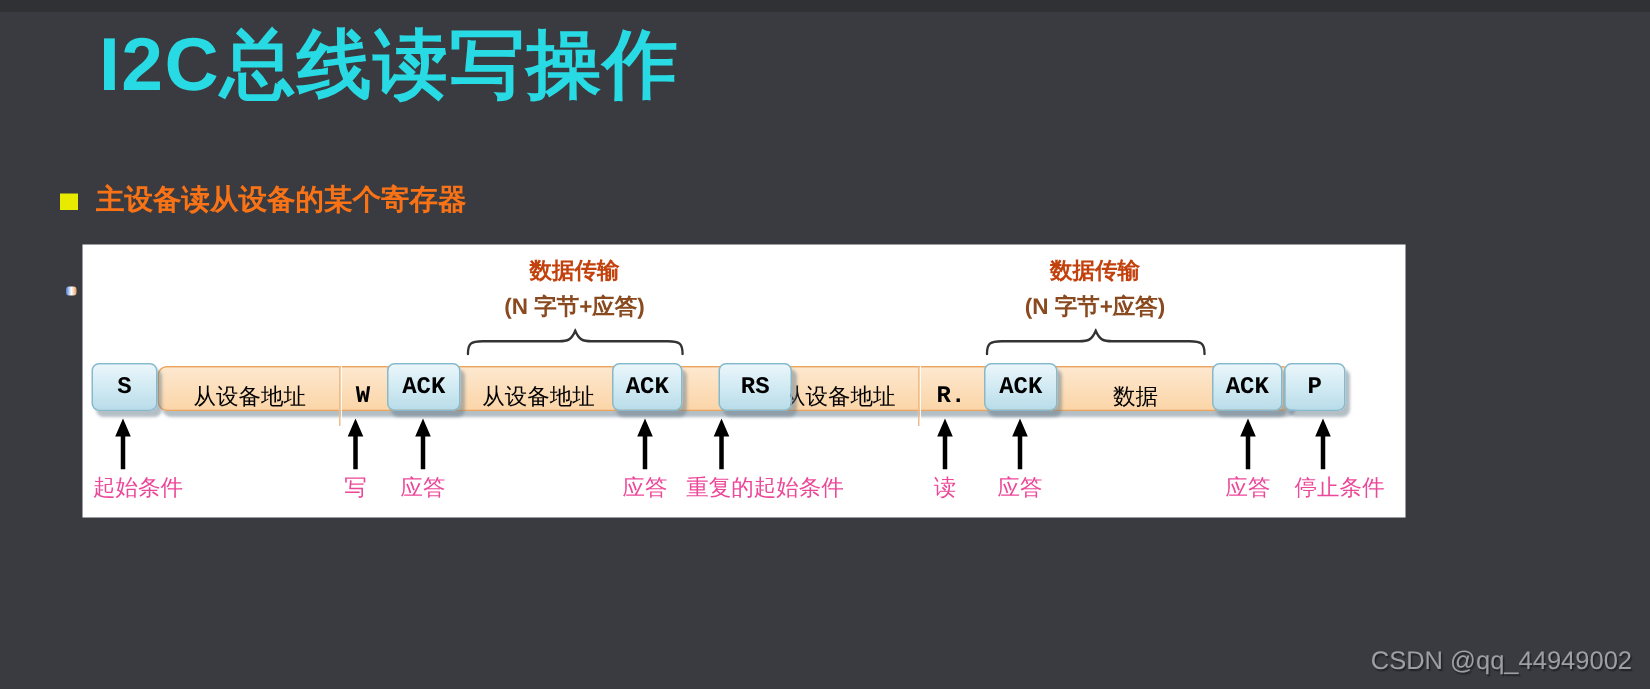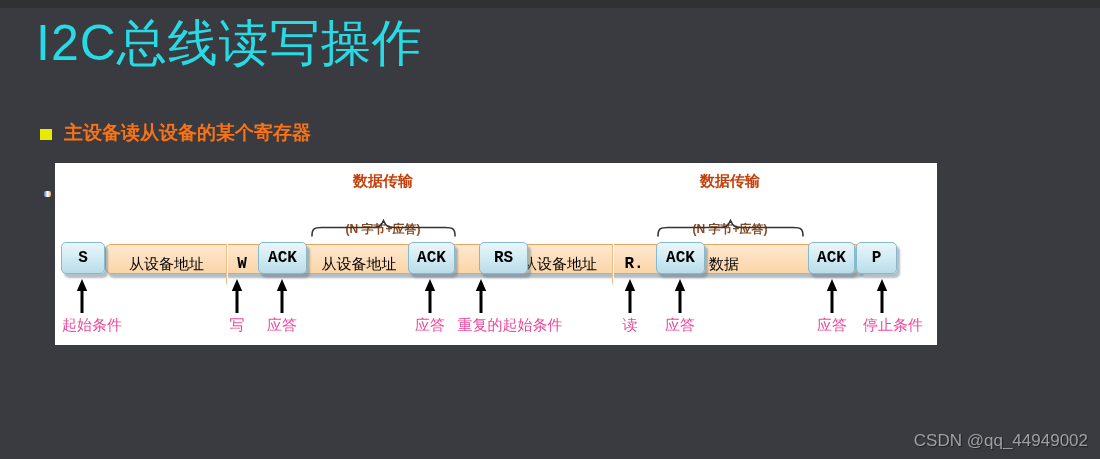--- a/index.html
+++ b/index.html
@@ -3,39 +3,39 @@
 <meta charset="utf-8">
 <style>
   html,body{margin:0;padding:0;}
   body{
     width:1100px;height:459px;position:relative;overflow:hidden;
     background:#393b40;
     font-family:"Liberation Sans","DejaVu Sans",sans-serif;
   }
   .top-band{position:absolute;left:0;top:0;width:1100px;height:8px;background:#2f3135;}
   .page-title{
-    position:absolute;left:36px;top:10px;
-    font-size:50px;font-weight:400;letter-spacing:1px;
+    position:absolute;left:66px;top:10px;
+    font-size:50px;font-weight:700;letter-spacing:1px;
     color:#28dae3;white-space:nowrap;
   }
   .bullet-row{position:absolute;left:40px;top:120px;height:24px;}
   .bullet-sq{position:absolute;left:0;top:9px;width:12px;height:11px;background:#e8ea00;}
   .bullet-text{position:absolute;left:24px;top:0;font-size:19px;font-weight:bold;color:#f97316;white-space:nowrap;}
   .stray-dot{
     position:absolute;left:44px;top:191px;width:7px;height:6px;border-radius:2px;
     background:linear-gradient(90deg,#4a7bd4 0%,#ffffff 50%,#e8a25f 100%);
   }
   .panel{
     position:absolute;left:55px;top:163px;width:882px;height:182px;
     background:#ffffff;color:#000;
   }
   
   .brace-label{position:absolute;top:6px;text-align:center;transform:translateX(-50%);white-space:nowrap;}
   .brace-label .l1{font-size:15px;font-weight:600;color:#c2410c;line-height:24px;}
-  .brace-label .l2{font-size:12px;font-weight:600;color:#8a4a1f;line-height:24px;margin-top:24px;}
+  .brace-label .l2{font-size:15px;font-weight:600;color:#8a4a1f;line-height:24px;}
   .brace-svg{position:absolute;top:56px;height:18px;}
   
   .strip{
     position:absolute;left:50px;top:81px;width:756px;height:30px;
     box-sizing:border-box;border:1px solid #eca55e;border-radius:6px;
     background:linear-gradient(#fde8cf,#fbd5a8);
     box-shadow:3px 4px 2px rgba(105,125,140,.5);
   }
   .bbox{
     position:absolute;top:79px;height:32px;box-sizing:border-box;
@@ -97,21 +97,21 @@
     <path d="M2 17 C2 10 4 8.5 12 8.5 L64 8.5 C70 8.5 72.5 7.5 75 1.5 C77.5 7.5 80 8.5 86 8.5 L138 8.5 C146 8.5 148 10 148 17" fill="none" stroke="#333" stroke-width="1.6" stroke-linecap="round"></path>
   </svg>
 
   <div class="strip"></div>
 
   <div class="cell" style="left:52px;width:119px">从设备地址</div>
   <div class="cell ascii divided" style="left:171px;width:31px">W</div>
   <div class="cell" style="left:256px;width:96px">从设备地址</div>
   <div class="cell" style="left:452px;width:105px">从设备地址</div>
   <div class="cell ascii divided" style="left:557px;width:43px">R.</div>
-  <div class="cell" style="left:619px;width:100px">数据</div>
+  <div class="cell" style="left:652px;width:100px">数据</div>
 
   <div class="bbox" style="left:6px;width:44px">S</div>
   <div class="bbox" style="left:203px;width:49px">ACK</div>
   <div class="bbox" style="left:353px;width:47px">ACK</div>
   <div class="bbox" style="left:424px;width:49px">RS</div>
   <div class="bbox" style="left:601px;width:49px">ACK</div>
   <div class="bbox" style="left:753px;width:47px">ACK</div>
   <div class="bbox" style="left:801px;width:41px">P</div>
 
   <svg class="arrow" style="left:20px" viewBox="0 0 14 34">

